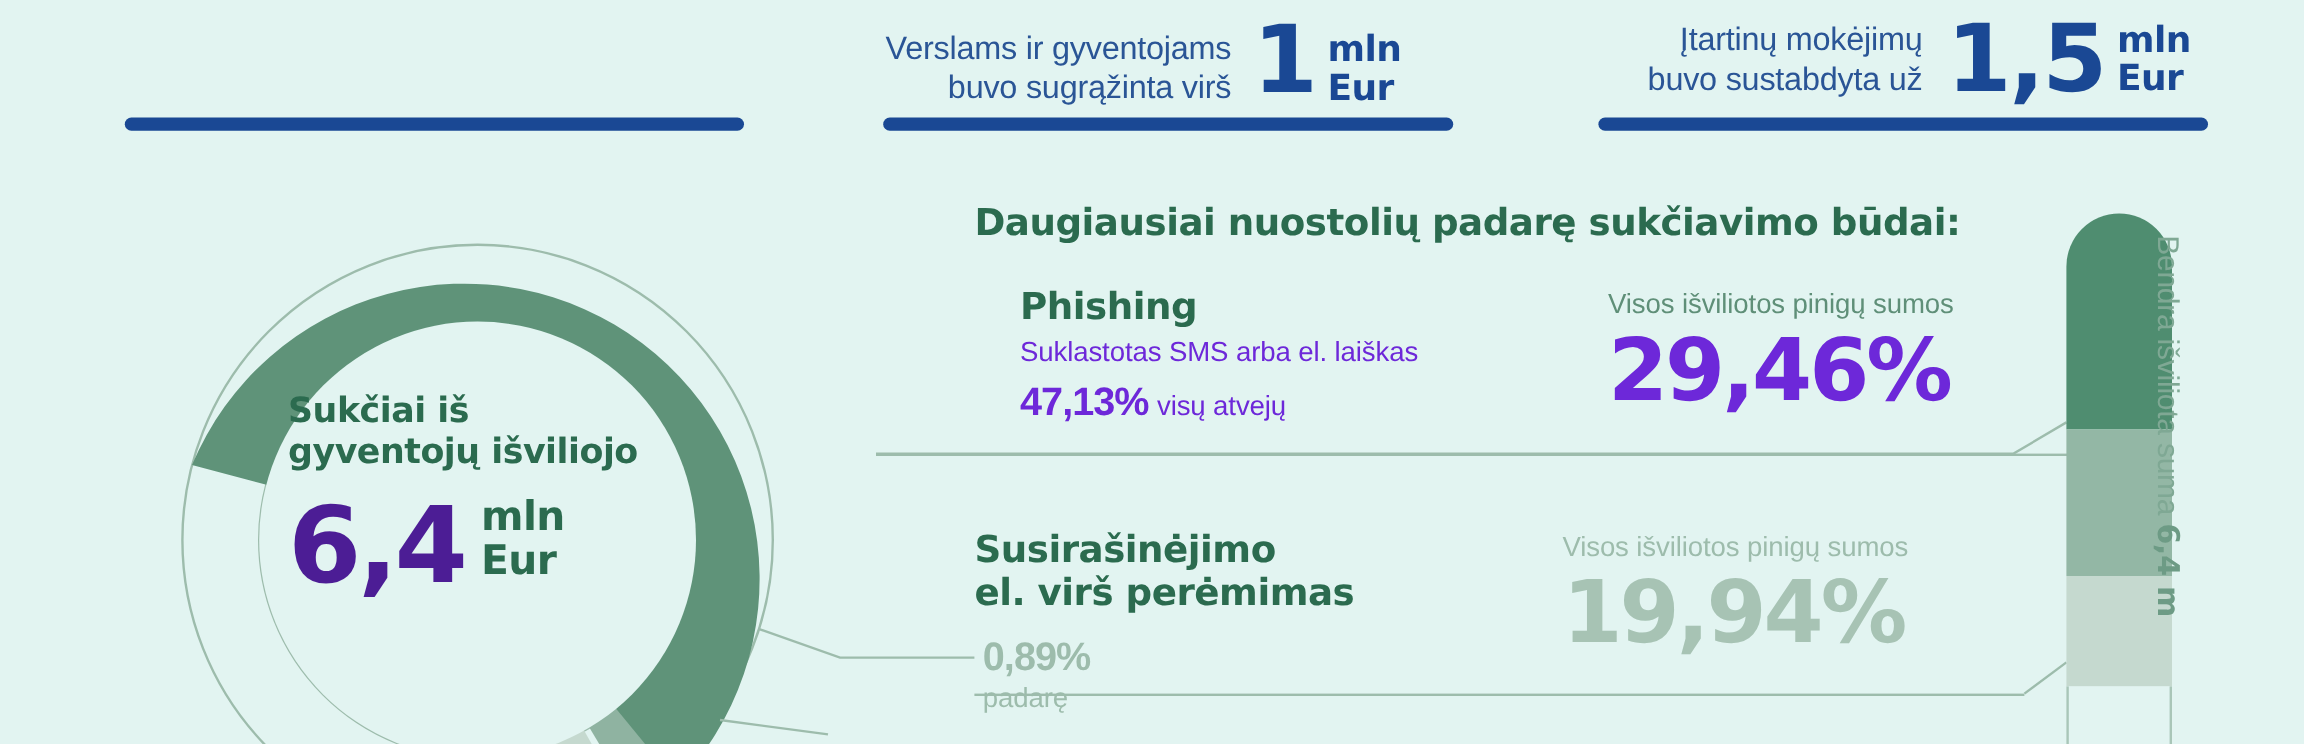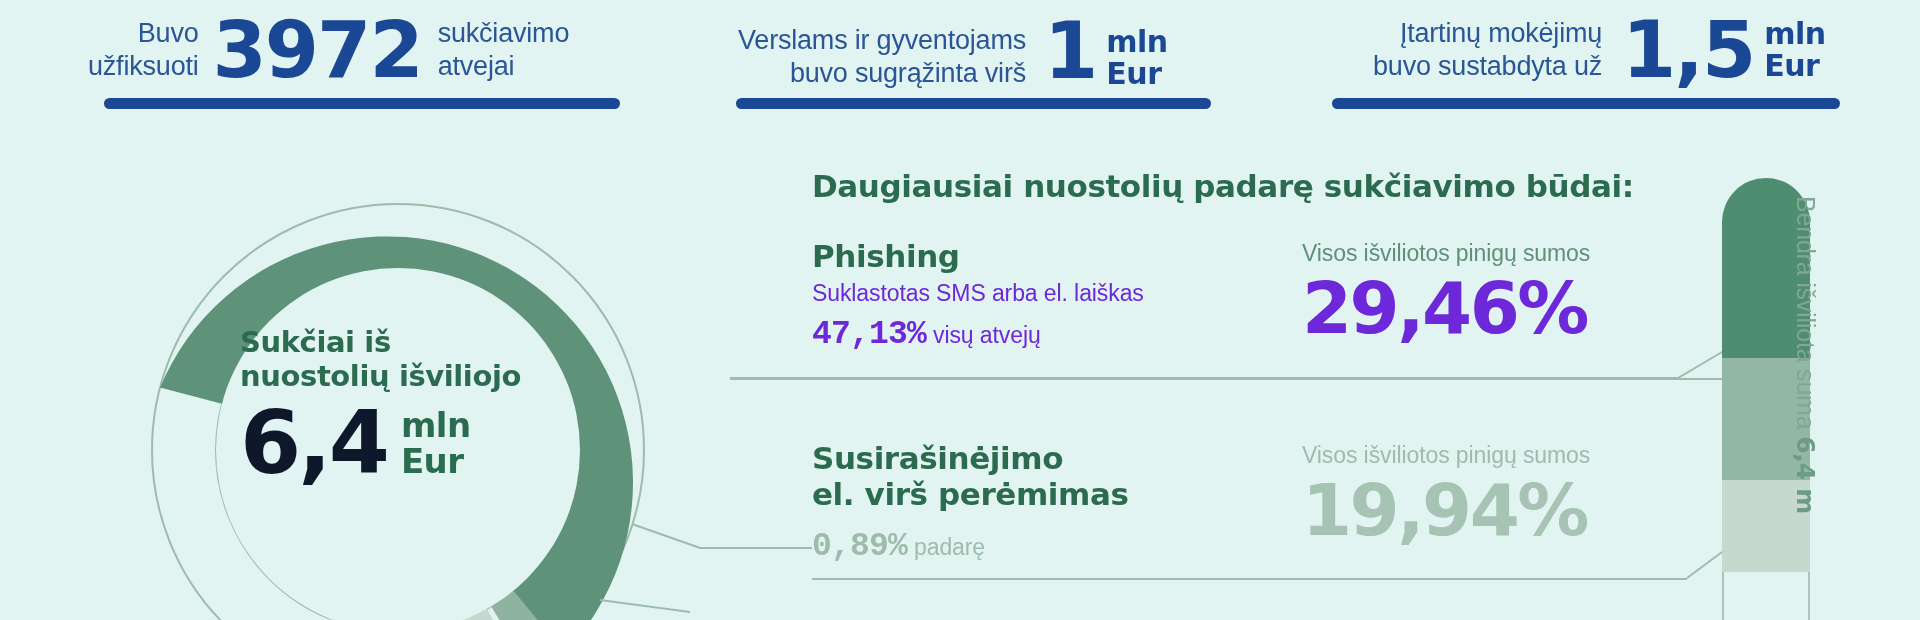--- a/index.html
+++ b/index.html
@@ -97,26 +97,27 @@
     letter-spacing: -0.4px;
     white-space: pre-line;
     font-family: "DejaVu Sans", sans-serif;
   }
   .donut-value-row {
     display: flex;
     align-items: center;
     margin-top: 6px;
   }
   .donut-value {
-    color: #0f172a;
+    color: #4c1d95;
     font-weight: 800;
     font-size: 88px;
     line-height: 88px;
     letter-spacing: -3px;
     font-family: "DejaVu Sans", sans-serif;
+    margin-top: 12px;
   }
   .donut-unit {
     color: #2b6b4f;
     font-weight: 800;
     font-size: 34px;
     line-height: 36px;
     margin-left: 14px;
     white-space: pre-line;
     letter-spacing: -0.5px;
     font-family: "DejaVu Sans", sans-serif;
@@ -159,21 +160,21 @@
   .m-pct-row {
     display: flex;
     align-items: baseline;
     margin-top: 8px;
   }
   .m-pct {
     font-weight: 800;
     font-size: 33px;
     line-height: 38px;
     letter-spacing: -0.8px;
-    font-family: Liberation Mono, monospace;
+    font-family: Liberation Sans, sans-serif;
   }
   .m-pct-suffix {
     font-size: 23px;
     line-height: 30px;
     margin-left: 7px;
     letter-spacing: -0.1px;
   }
   .m-sum-label {
     font-size: 23px;
     line-height: 30px;
@@ -230,27 +231,20 @@
 
   svg.overlay { position: absolute; left: 0; top: 0; pointer-events: none; }
 </style>
 </head>
 <body>
 
 <div id="page">
 
   <div class="header">
 
-    <div class="stat" style="left:88px;">
-      <div class="stat-label">Buvo
-užfiksuoti</div>
-      <div class="stat-number" style="margin-left:14px;">3972</div>
-      <div class="stat-suffix" style="margin-left:16px;">sukčiavimo
-atvejai</div>
-    </div>
 
     <div class="stat" style="left:738px;align-items:flex-end;">
       <div class="stat-label">Verslams ir gyventojams
 buvo sugrąžinta virš</div>
       <div class="stat-number" style="margin-left:18px;">1</div>
       <div class="stat-unit" style="margin-left:10px;">mln
 Eur</div>
     </div>
 
     <div class="stat" style="left:1373px;">
@@ -276,53 +270,53 @@
 
       <path d="M 310 310 L 466.0 500.0 A 246 246 0 0 1 434.0 518.0 L 310 310 Z" fill="#8fb3a1"></path>
 
       <path d="M 310 310 L 428.0 521.0 A 246 246 0 0 1 372.0 546.0 L 310 310 Z" fill="#c5d9cf"></path>
 
       <circle cx="310" cy="310" r="182" fill="#e2f4f1"></circle>
     </svg>
 
     <div class="donut-center">
       <div class="donut-title">Sukčiai iš
-nuostolių išviliojo</div>
+gyventojų išviliojo</div>
       <div class="donut-value-row">
         <div class="donut-value">6,4</div>
         <div class="donut-unit">mln
 Eur</div>
       </div>
     </div>
   </div>
 
   <div class="methods-heading">Daugiausiai nuostolių padarę sukčiavimo būdai:</div>
 
-  <div class="method" style="top:238px; height:130px;">
+  <div class="method" style="top:238px; height:130px;margin-left:38px;">
     <div class="m-left">
       <div class="m-name tone-dark2">Phishing</div>
       <div class="m-desc tone-dark">Suklastotas SMS arba el. laiškas</div>
       <div class="m-pct-row">
         <div class="m-pct tone-dark">47,13%</div>
         <div class="m-pct-suffix tone-dark">visų atvejų</div>
       </div>
     </div>
     <div class="m-right">
       <div class="m-sum-label tone-mid">Visos išviliotos pinigų sumos</div>
       <div class="m-sum-value tone-dark">29,46%</div>
     </div>
   </div>
 
   <div class="divider" style="left:730px; top:378px; width:1055px;"></div>
 
   <div class="method" style="top:440px; height:150px;">
     <div class="m-left">
       <div class="m-name tone-dark2">Susirašinėjimo
 el. virš perėmimas</div>
-      <div class="m-pct-row" style="margin-top:16px;">
+      <div class="m-pct-row" style="margin-top:16px;flex-direction:column;">
         <div class="m-pct tone-light">0,89%</div>
         <div class="m-pct-suffix tone-light">padarę</div>
       </div>
     </div>
     <div class="m-right">
       <div class="m-sum-label tone-light">Visos išviliotos pinigų sumos</div>
       <div class="m-sum-value tone-light2">19,94%</div>
     </div>
   </div>
 

